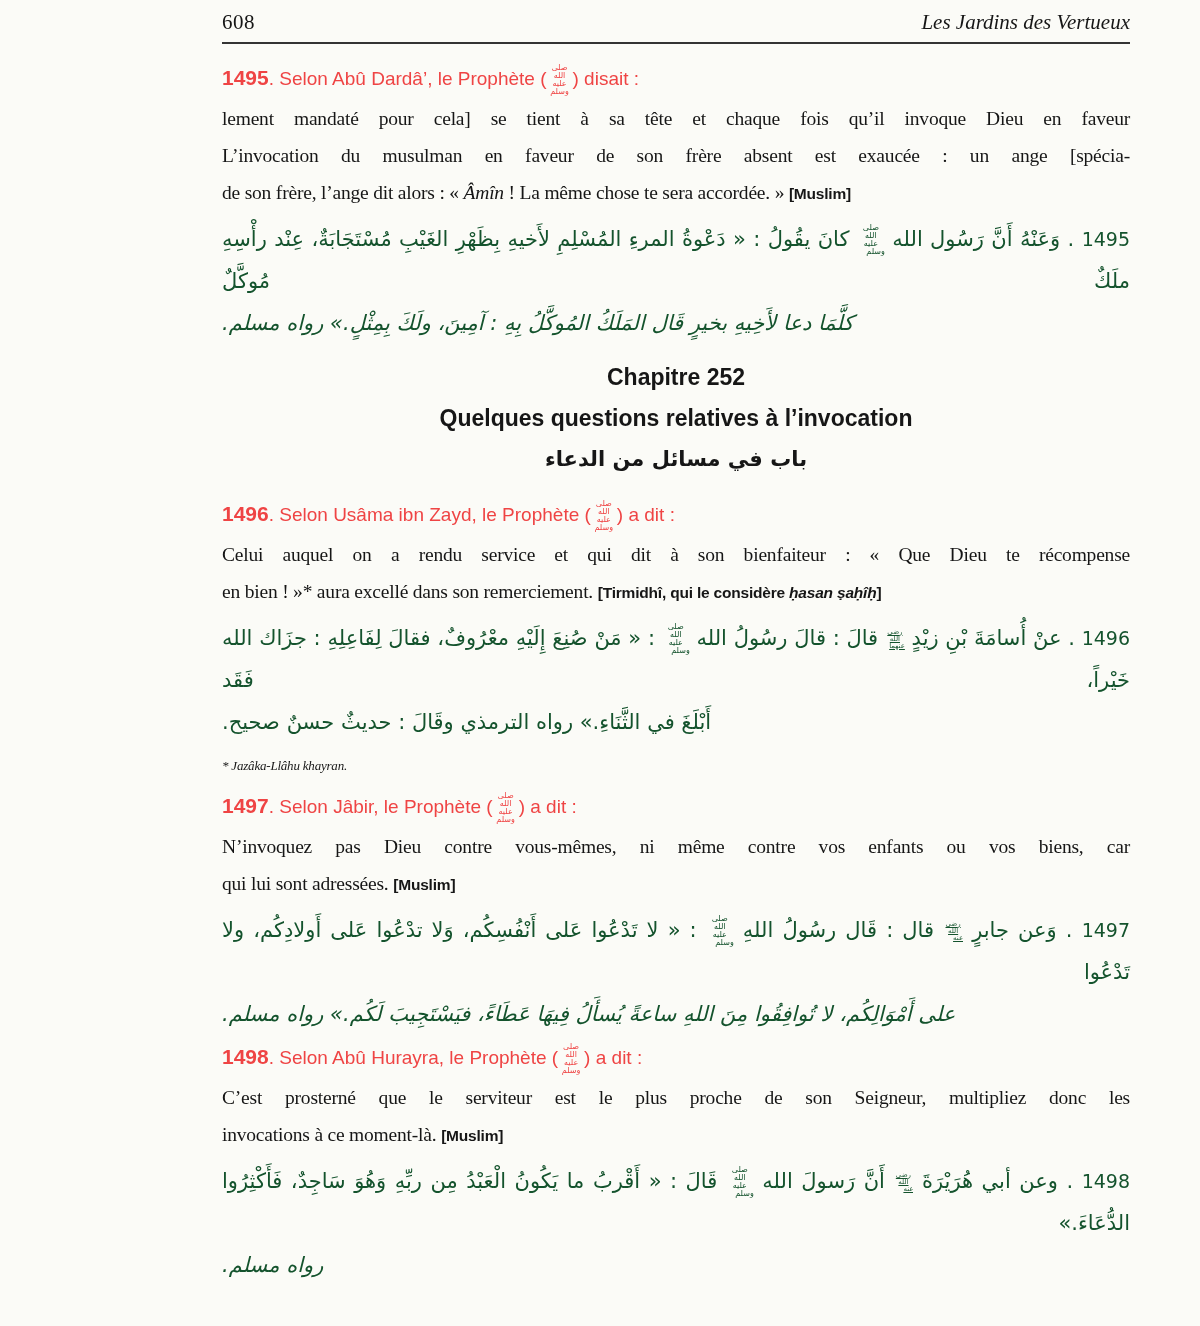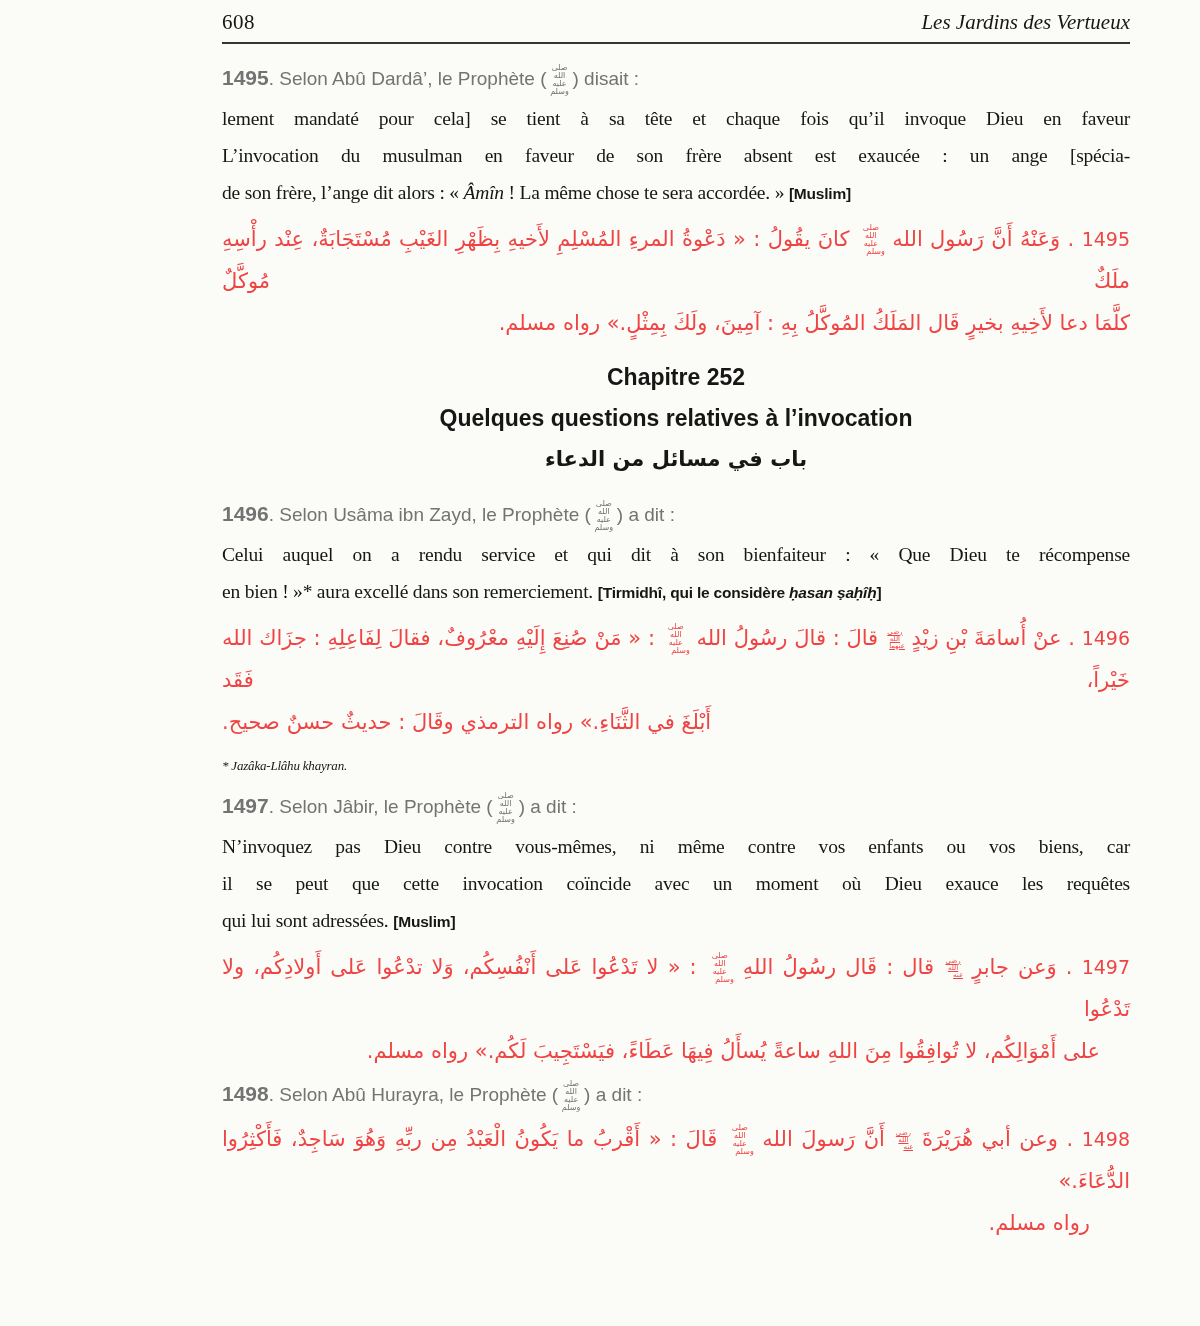--- a/index.html
+++ b/index.html
@@ -11,30 +11,30 @@
   .page{padding:10px 70px 0 222px;}
   
   .hdr{display:flex;justify-content:space-between;align-items:baseline;height:26px;}
   .pagenum{font-size:21px;letter-spacing:.5px;}
   .booktitle{font-size:21px;font-style:italic;}
   .rule{margin-top:6px;height:2px;background:#343434;border:none;}
   
   .ln{min-height:1em;}
   .a-j{text-align:justify;text-align-last:justify;}
   .a-l{text-align:left;text-align-last:auto;}
-  .a-r{text-align:right;text-align-last:auto;}
+  .a-r{text-align:left;text-align-last:auto;font-style:italic;}
   .a-c{text-align:center;text-align-last:center;}
   
   .fr{font-size:19.5px;line-height:37px;letter-spacing:-0.2px;margin-top:4px;}
   
-  .head{font-family:"Liberation Sans","DejaVu Sans",sans-serif;font-size:19px;line-height:26px;color:#737373;}
+  .head{font-family:"Liberation Sans","DejaVu Sans",sans-serif;font-size:19px;line-height:26px;color:#ef4444;}
   .s-hnum{font-weight:bold;font-size:21px;}
   .s-h{}
   
-  .ar{direction:rtl;font-family:"DejaVu Sans",sans-serif;font-size:21px;line-height:42px;margin-top:6px;color:#ef4444;}
+  .ar{direction:rtl;font-family:"DejaVu Sans",sans-serif;font-size:21px;line-height:42px;margin-top:6px;color:#14532d;}
   
   .chapter{font-family:"Liberation Sans","DejaVu Sans",sans-serif;margin-top:14px;}
   .chapter .ln{line-height:38px;}
   .s-ch1{font-weight:bold;font-size:23px;}
   .s-ch2{font-weight:bold;font-size:23px;}
   .s-char{font-weight:bold;font-size:21px;font-family:"DejaVu Sans",sans-serif;}
   
   .s-i{font-style:italic;}
   .s-cite{font-family:"Liberation Sans","DejaVu Sans",sans-serif;font-weight:bold;font-size:15.5px;letter-spacing:-0.2px;}
   .s-citei{font-family:"Liberation Sans","DejaVu Sans",sans-serif;font-weight:bold;font-style:italic;font-size:15.5px;}
@@ -103,32 +103,35 @@
         <div class="ln a-l"><span class="s-fn">* Jazâka-Llâhu khayran.</span></div>
       </div>
   </section>
 
   <section class="sec-1497">
     <div class="head">
         <div class="ln a-l"><span class="s-hnum">1497</span><span class="s-h">. Selon Jâbir, le Prophète (</span><span class="s-saw">صلى الله عليه وسلم</span><span class="s-h">) a dit :</span></div>
       </div>
     <div class="fr">
         <div class="ln a-j"><span>N’invoquez pas Dieu contre vous-mêmes, ni même contre vos enfants ou vos biens, car</span></div>
-        <div class="ln a-j"><span>il se peut que cette invocation coïncide avec un moment où Dieu exauce les requêtes</span></div>
         <div class="ln a-l"><span>qui lui sont adressées. </span><span class="s-cite">[Muslim]</span></div>
       </div>
     <div class="ar">
         <div class="ln a-j"><span class="s-num">1497</span><span> . وَعن جابرٍ </span><span class="s-raa">رضي الله عنه</span><span> قال : قَال رسُولُ اللهِ </span><span class="s-sawar">صلى الله عليه وسلم</span><span> : « لا تَدْعُوا عَلى أَنْفُسِكُم، وَلا تدْعُوا عَلى أَولادِكُم، ولا تَدْعُوا</span></div>
         <div class="ln a-r" style="padding-right: 30px;"><span>على أَمْوَالِكُم، لا تُوافِقُوا مِنَ اللهِ ساعةً يُسأَلُ فِيهَا عَطَاءً، فيَسْتَجِيبَ لَكُم.» رواه مسلم.</span></div>
       </div>
   </section>
 
   <section class="sec-1498">
     <div class="head">
         <div class="ln a-l"><span class="s-hnum">1498</span><span class="s-h">. Selon Abû Hurayra, le Prophète (</span><span class="s-saw">صلى الله عليه وسلم</span><span class="s-h">) a dit :</span></div>
       </div>
+    <div class="fr">
+        <div class="ln a-j"><span>C’est prosterné que le serviteur est le plus proche de son Seigneur, multipliez donc les</span></div>
+        <div class="ln a-l"><span>invocations à ce moment-là. </span><span class="s-cite">[Muslim]</span></div>
+      </div>
     <div class="ar">
         <div class="ln a-j"><span class="s-num">1498</span><span> . وعن أبي هُرَيْرَةَ </span><span class="s-raa">رضي الله عنه</span><span> أَنَّ رَسولَ الله </span><span class="s-sawar">صلى الله عليه وسلم</span><span> قَالَ : « أَقْربُ ما يَكُونُ الْعَبْدُ مِن ربِّهِ وَهُوَ سَاجِدٌ، فَأَكْثِرُوا الدُّعَاءَ.»</span></div>
         <div class="ln a-r" style="padding-right: 40px;"><span>رواه مسلم.</span></div>
       </div>
   </section>
 
 </div>
 
 </body></html>

